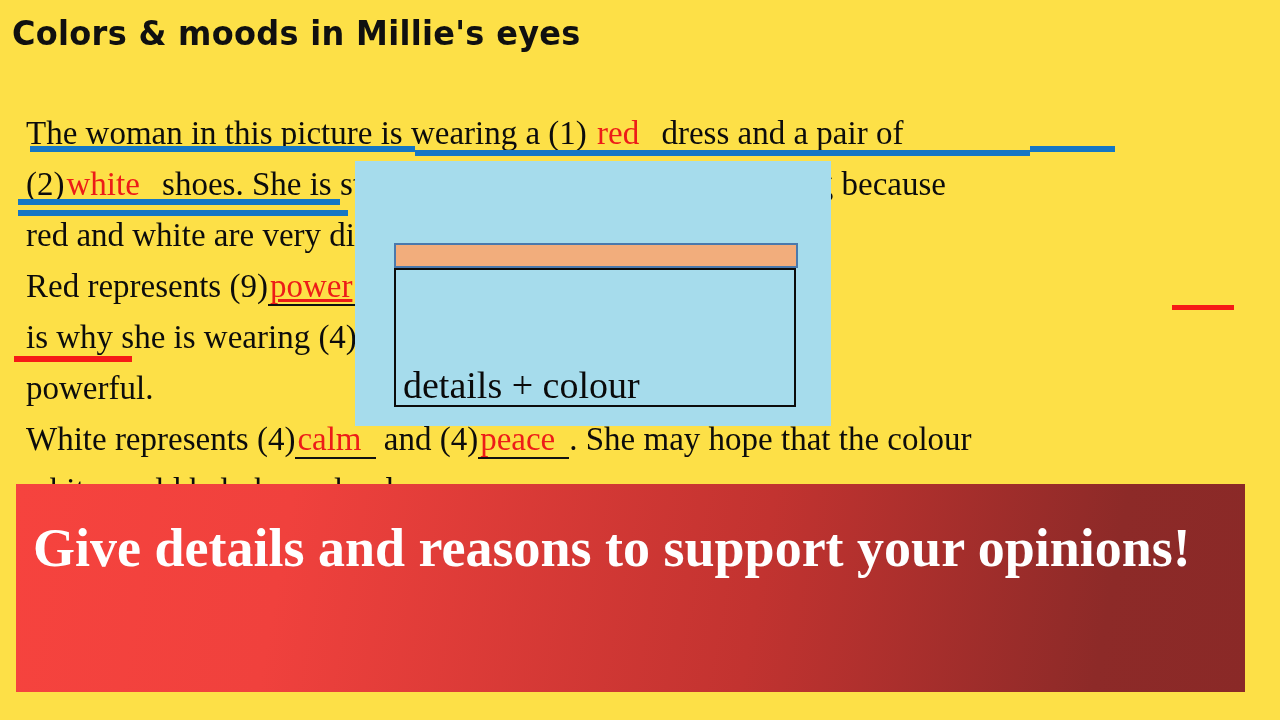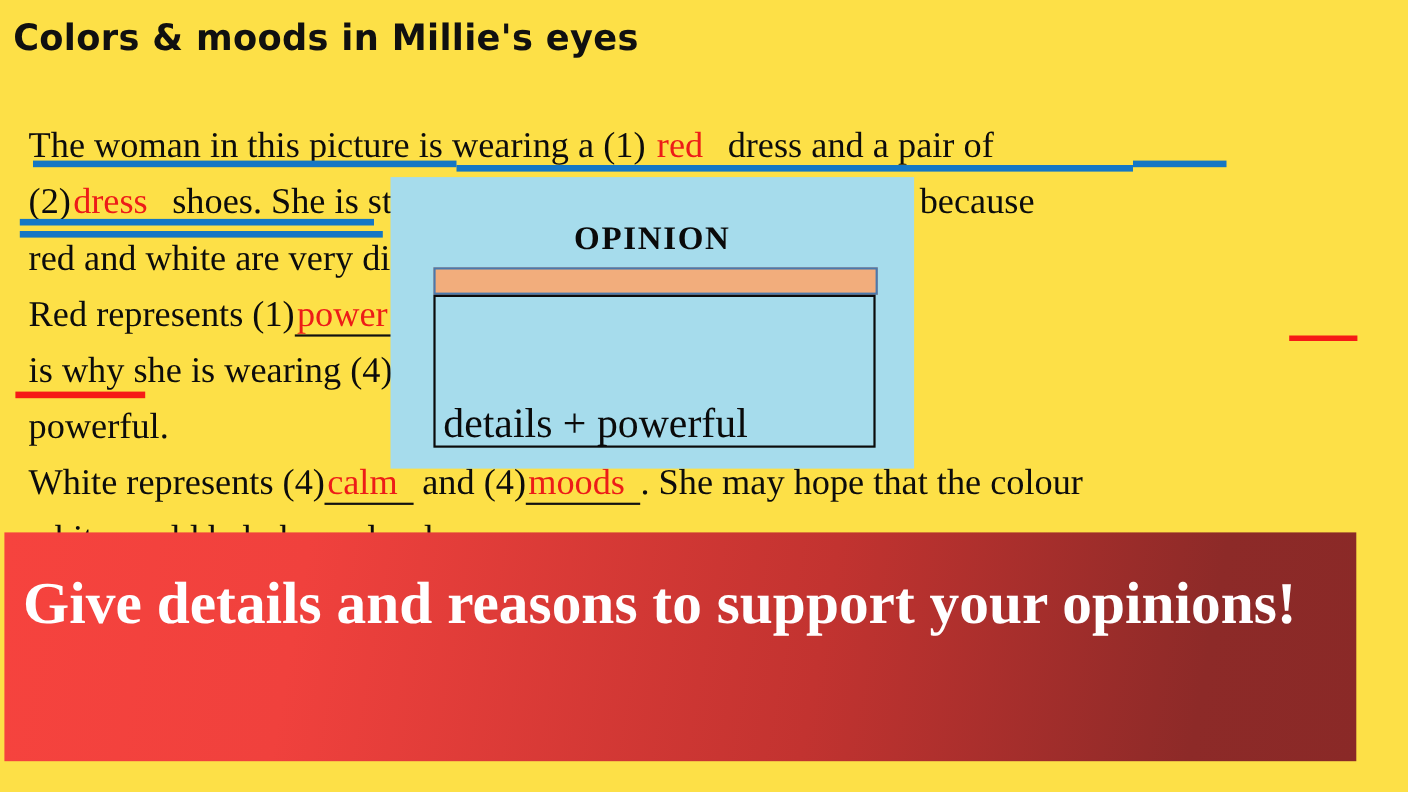--- a/index.html
+++ b/index.html
@@ -59,20 +59,21 @@
   .blank {
     color: #ed1c18;
     border-bottom: 2px solid #111111;
     padding: 0 2px;
   }
   .blank.pad {
     padding-right: 14px;
   }
   .blank.wide {
     padding-right: 20px;
+    text-decoration: underline;
   }
 
   
   .bar {
     position: absolute;
     background: #1577c4;
   }
   .bar.red { background: #f61a16; }
 
   #bar-l1a { left: 30px;  top: 146px; width: 385px; height: 6px; }
@@ -130,21 +131,21 @@
     bottom: -2px;
     font-size: 38px;
     line-height: 44px;
     color: #0a0a0a;
     white-space: nowrap;
   }
 
   
   #cta-banner {
     position: absolute;
-    left: 4px;
+    left: 16px;
     top: 484px;
     width: 1229px;
     height: 208px;
     background: linear-gradient(100deg, #f6433e 0%, #f0413d 22%, #c23330 60%, #8d2a28 88%, #8a2927 100%);
     color: #ffffff;
   }
   #cta-text {
     position: absolute;
     left: 17px;
     top: 14px;
@@ -164,62 +165,61 @@
 
   <div id="title">Colors &amp; moods in Millie's eyes</div>
 
   <div id="paragraph">
 
     <div class="pline">
       <span>The woman in this picture is wearing a (1) </span><span class="blank pad">red</span><span> dress and a pair of</span>
     </div>
 
     <div class="pline">
-      <span>(2)</span><span class="blank pad">dress</span><span> shoes. She is standing by a wall. This is interesting because</span>
+      <span>(2)</span><span class="blank pad">white</span><span> shoes. She is standing by a wall. This is interesting because</span>
     </div>
 
     <div class="pline">
       <span>red and white are very different colours.</span>
     </div>
 
     <div class="pline">
-      <span>Red represents (1)</span><span class="blank wide">power</span><span>. Maybe she feels weak and that</span>
+      <span>Red represents (9)</span><span class="blank wide">power</span><span>. Maybe she feels weak and that</span>
     </div>
 
     <div class="pline">
       <span>is why she is wearing (4)</span><span class="blank wide">red</span><span> to make herself look more</span>
     </div>
 
     <div class="pline">
       <span>powerful.</span>
     </div>
 
     <div class="pline">
-      <span>White represents (4)</span><span class="blank pad">calm</span><span> and (4)</span><span class="blank pad">moods</span><span>. She may hope that the colour</span>
+      <span>White represents (4)</span><span class="blank pad">calm</span><span> and (4)</span><span class="blank pad">peace</span><span>. She may hope that the colour</span>
     </div>
 
     <div class="pline">
       <span>white could help her calm down.</span>
     </div>
 
   </div>
 
   <div class="bar" id="bar-l1a"></div>
   <div class="bar" id="bar-l1b"></div>
   <div class="bar" id="bar-l1c"></div>
   <div class="bar" id="bar-l2"></div>
   <div class="bar" id="bar-l3"></div>
   <div class="bar red" id="bar-that"></div>
   <div class="bar red" id="bar-why"></div>
 
   <div id="opinion-panel">
-    <div id="opinion-heading">OPINION</div>
     <div id="opinion-orange-bar"></div>
     <div id="opinion-box">
-      <div id="opinion-box-label">details + powerful</div>
+      <div id="opinion-box-label">details + colour</div>
     </div>
   </div>
 
   <div id="cta-banner">
     <div id="cta-text">Give details and reasons to support your opinions!</div>
   </div>
 
 </div>
 
 </body></html>

